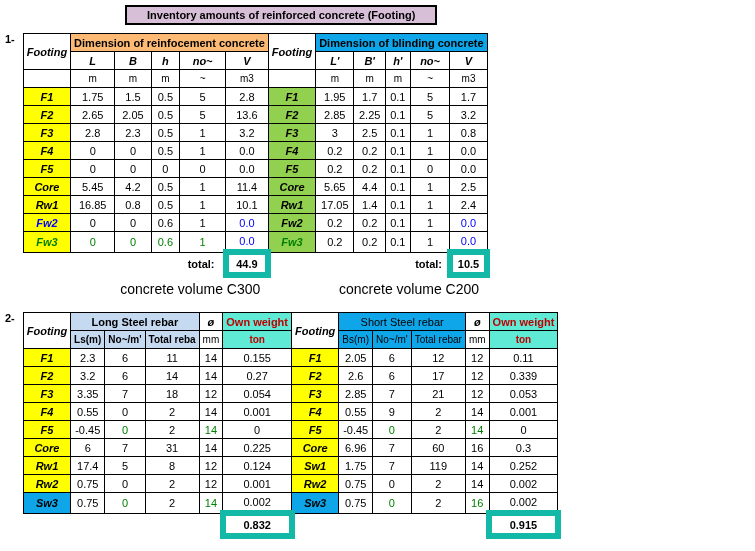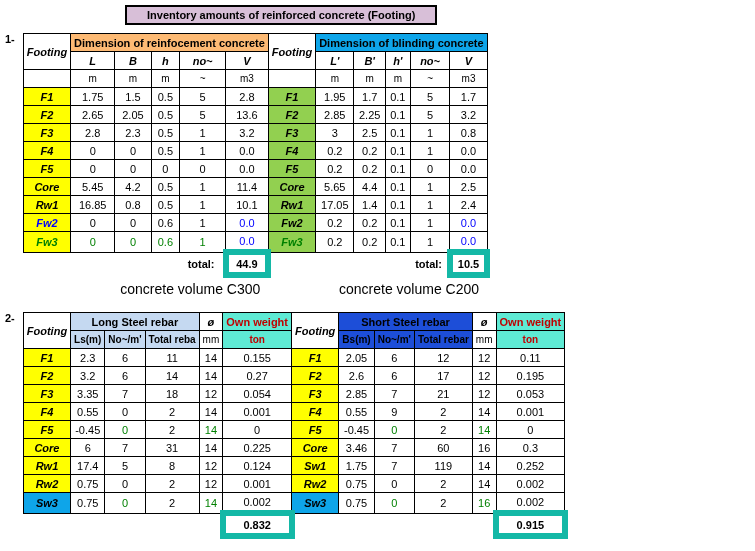--- a/index.html
+++ b/index.html
@@ -2,21 +2,21 @@
 <html><head>
 <meta charset="utf-8">
 <style>
 body{font-family:Arial,sans-serif;font-size:11px;margin:0;padding:5px;background:#fff}
 table{border-collapse:collapse}
 td,th{border:1px solid #000;padding:1px 3px;text-align:center;height:15px;font-size:11px;white-space:nowrap}
 .hdr-title{background:#d8bfd8;border:2px solid #000;font-weight:bold;padding:2px 20px;display:inline-block;margin-left:120px;margin-bottom:8px}
 .yellow-hdr{background:#fdba74;font-weight:bold}
 .tan-hdr{background:#0ea5e9;font-weight:bold}
 .blue-hdr{background:#c5d9f1;font-weight:bold}
-.salmon-hdr{background:#1d4ed8;font-weight:bold}
+.salmon-hdr{background:#0ea5e9;font-weight:normal}
 .red-hdr{background:#5eead4;color:#c00000;font-weight:bold}
 .yellow-cell{background:#ffff00;font-weight:bold;font-style:italic}
 .green-cell{background:#92d050;font-weight:bold;font-style:italic}
 .olive-cell{background:#0ea5e9;font-weight:bold;font-style:italic}
 .lbl{font-weight:bold;font-style:italic}
 .green-text{color:#008000}
 .blue-text{color:#0000ff}
 .sec-num{font-weight:bold;vertical-align:top;padding-right:8px}
 .no-border{border:none}
 .thick{border:6px solid #14b8a6}
@@ -269,21 +269,21 @@
           <td>3.2</td>
           <td>6</td>
           <td>14</td>
           <td>14</td>
           <td>0.27</td>
           <td class="yellow-cell">F2</td>
           <td>2.6</td>
           <td>6</td>
           <td>17</td>
           <td>12</td>
-          <td>0.195</td>
+          <td>0.339</td>
         </tr>
         <tr>
           <td class="yellow-cell">F3</td>
           <td>3.35</td>
           <td>7</td>
           <td>18</td>
           <td>12</td>
           <td>0.054</td>
           <td class="yellow-cell">F3</td>
           <td>2.85</td>
@@ -321,21 +321,21 @@
           <td>0</td>
         </tr>
         <tr>
           <td class="yellow-cell">Core</td>
           <td>6</td>
           <td>7</td>
           <td>31</td>
           <td>14</td>
           <td>0.225</td>
           <td class="yellow-cell">Core</td>
-          <td>3.46</td>
+          <td>6.96</td>
           <td>7</td>
           <td>60</td>
           <td>16</td>
           <td>0.3</td>
         </tr>
         <tr>
           <td class="yellow-cell">Rw1</td>
           <td>17.4</td>
           <td>5</td>
           <td>8</td>

